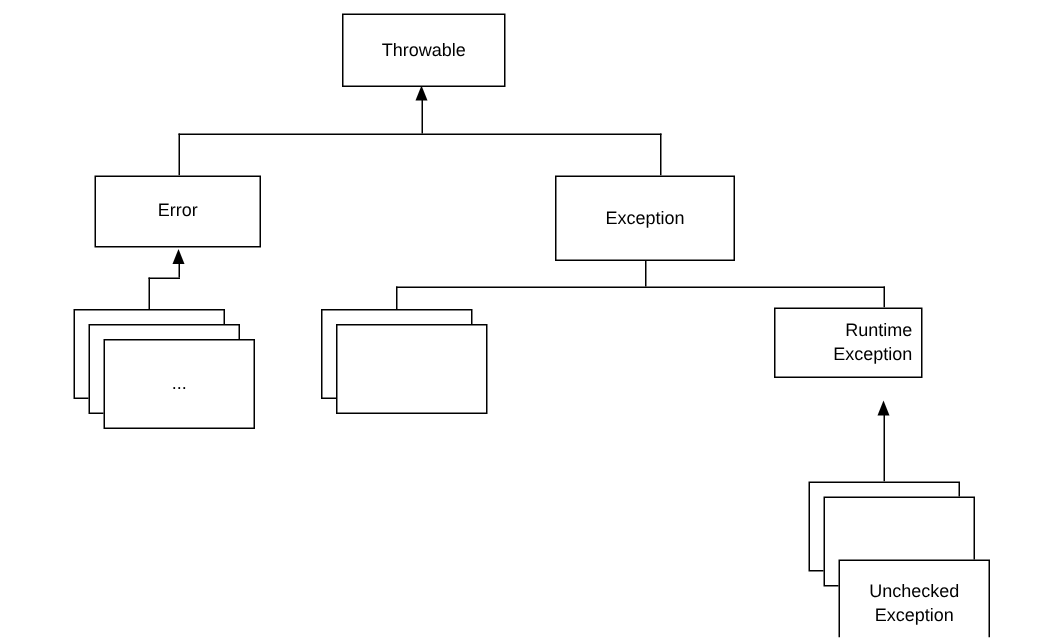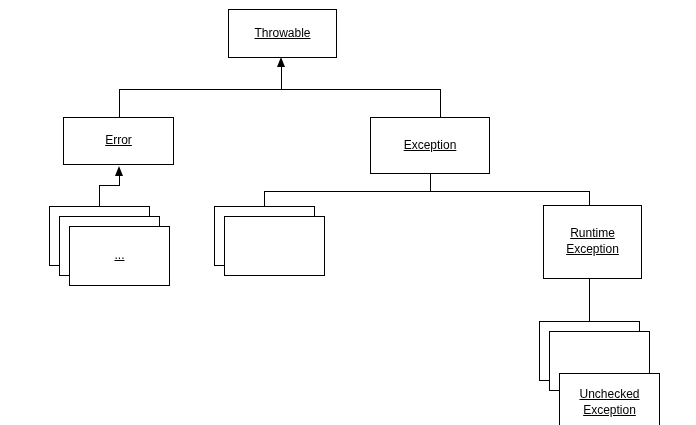--- a/index.html
+++ b/index.html
@@ -20,21 +20,20 @@
     position: absolute;
     box-sizing: border-box;
     background: #ffffff;
     border: 1px solid #000000;
     display: flex;
     align-items: center;
     justify-content: center;
     text-align: center;
     font-size: 12px;
     line-height: 1.3;
-    text-decoration: underline;
   }
   .node .lbl {
     display: block;
     max-width: 88%;
   }
   .stack-card {
     position: absolute;
     box-sizing: border-box;
     background: #ffffff;
     border: 1px solid #000000;
@@ -81,21 +80,21 @@
   </div>
 
   <div class="node" style="left:63px; top:117px; width:111px; height:48px;">
     <span class="lbl">Error</span>
   </div>
 
   <div class="node" style="left:370px; top:117px; width:120px; height:57px;">
     <span class="lbl">Exception</span>
   </div>
 
-  <div class="node" style="left:543px; top:205px; width:99px; height:74px;">
+  <div class="node" style="left:516px; top:205px; width:99px; height:47px;text-align:right;">
     <span class="lbl">Runtime Exception</span>
   </div>
 
   <div class="stack-card" style="left:49px; top:206px; width:101px; height:60px;"></div>
   <div class="stack-card" style="left:59px; top:216px; width:101px; height:60px;"></div>
   <div class="node" style="left:69px; top:226px; width:101px; height:60px;">
     <span class="lbl">...</span>
   </div>
 
   <div class="stack-card" style="left:214px; top:206px; width:101px; height:60px;"></div>

